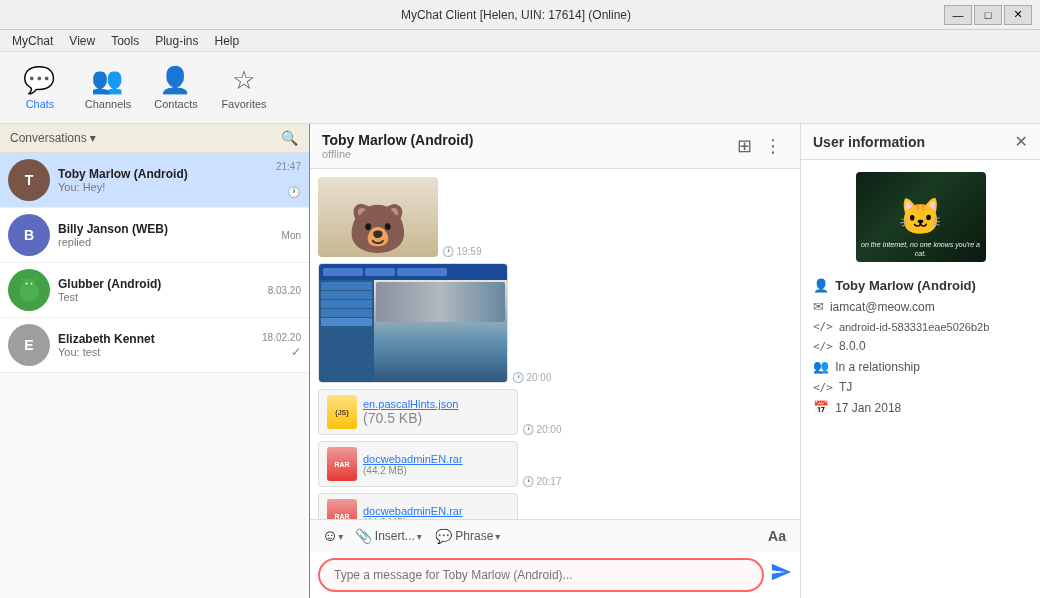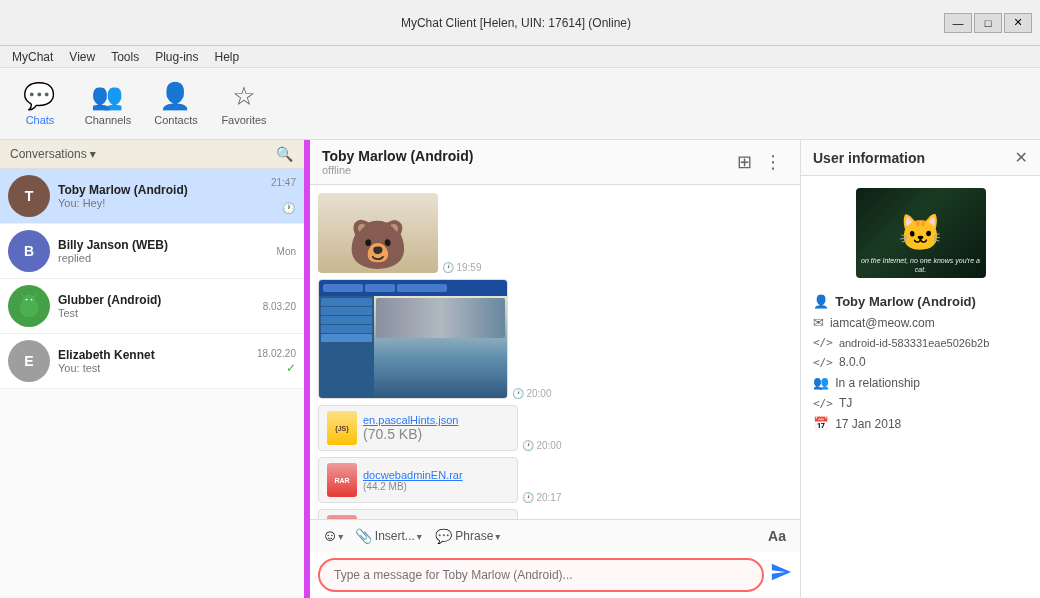--- a/index.html
+++ b/index.html
@@ -6,21 +6,21 @@
     body { width: 1040px; height: 598px; font-family: 'Segoe UI', Arial, sans-serif; font-size: 12px; background: #f0f0f0; overflow: hidden; display: flex; flex-direction: column; }
 
     
     ::-webkit-scrollbar { width: 6px; }
     ::-webkit-scrollbar-track { background: #f0f0f0; }
     ::-webkit-scrollbar-thumb { background: #ccc; border-radius: 3px; }
   </style>
 </head>
 <body>
 
-<div style="background:#f0f0f0;height:46px;display:flex;align-items:center;justify-content:space-between;padding:0 8px;border-bottom:1px solid #ccc;">
+<div style="background:#f0f0f0;height:30px;display:flex;align-items:center;justify-content:space-between;padding:0 8px;border-bottom:1px solid #ccc;">
   <div style="width:80px;"></div>
   <div style="font-size:12px;color:#333;">MyChat Client [Helen, UIN: 17614] (Online)</div>
   <div style="display:flex;gap:2px;">
     <button style="width:28px;height:20px;background:#ddd;border:1px solid #aaa;cursor:pointer;font-size:11px;">—</button>
     <button style="width:28px;height:20px;background:#ddd;border:1px solid #aaa;cursor:pointer;font-size:11px;">□</button>
     <button style="width:28px;height:20px;background:#ddd;border:1px solid #aaa;cursor:pointer;font-size:11px;">✕</button>
   </div>
 </div>
 
 <div style="background:#f0f0f0;height:22px;display:flex;align-items:center;padding:0 4px;border-bottom:1px solid #ddd;">
@@ -45,21 +45,21 @@
     <span style="font-size:11px;">Contacts</span>
   </button>
   <button style="display:flex;flex-direction:column;align-items:center;justify-content:center;width:64px;height:60px;cursor:pointer;border:none;background:transparent;color:#555;gap:2px;">
     <span style="font-size:26px;">☆</span>
     <span style="font-size:11px;">Favorites</span>
   </button>
 </div>
 
 <div style="display:flex;flex:1;overflow:hidden;height:calc(598px - 30px - 22px - 72px);">
 
-  <div style="width:310px;background:#fafafa;border-right:6px solid #d946ef;display:flex;flex-direction:column;">
+  <div style="width:310px;background:#fafafa;border-right:1px solid #d946ef;display:flex;flex-direction:column;">
     <div style="display:flex;align-items:center;justify-content:space-between;padding:6px 10px;background:#f0ede0;border-bottom:1px solid #ddd;">
       <span style="font-size:12px;color:#555;display:flex;align-items:center;gap:3px;">
         <span>Conversations</span>
         <span style="cursor:pointer;">▾</span>
       </span>
       <button style="background:none;border:none;cursor:pointer;font-size:14px;color:#666;">🔍</button>
     </div>
     <div style="flex:1;overflow-y:auto;">
 
       <div style="display:flex;align-items:center;padding:6px 8px;cursor:pointer;border-bottom:1px solid #eee;gap:8px;background:#cce0ff;">

